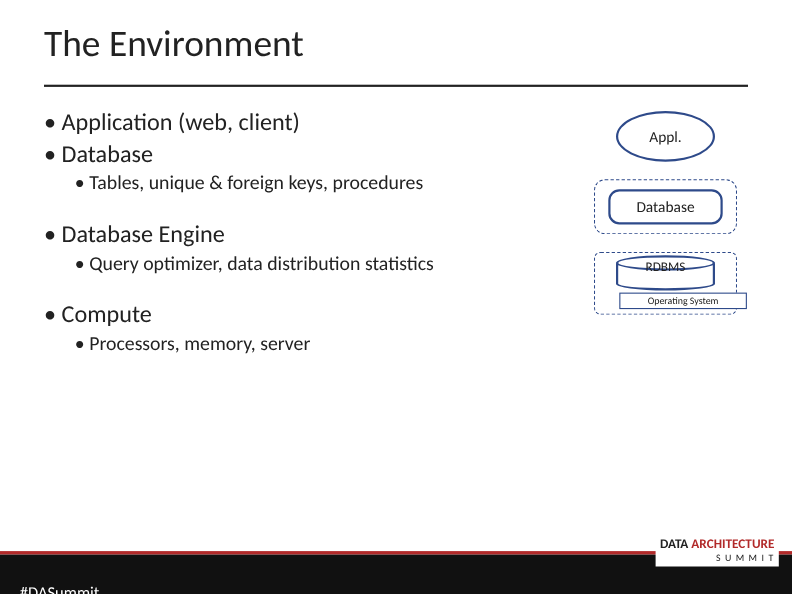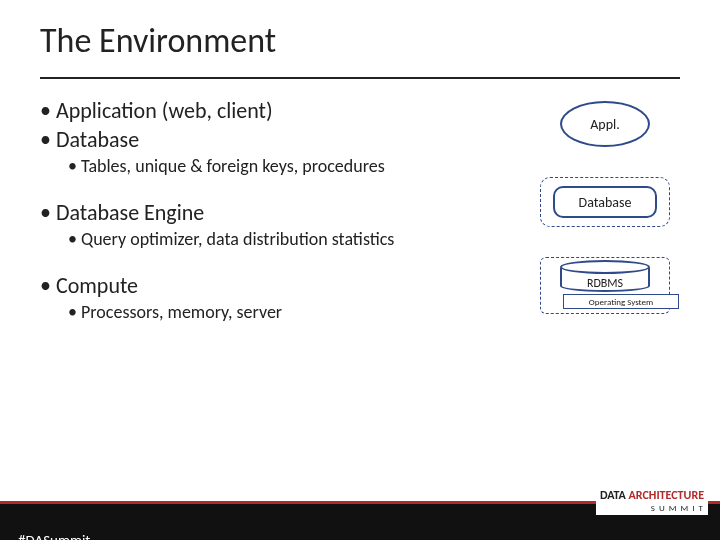--- a/index.html
+++ b/index.html
@@ -43,21 +43,21 @@
     color: #222;
     margin-left: 28px;
     margin-bottom: 22px;
   }
   .b2::before { content: "• "; }
   .diagrams {
     width: 150px;
     display: flex;
     flex-direction: column;
     align-items: center;
-    gap: 30px;
+    gap: 16px;
     padding-top: 4px;
   }
   .diag { position: relative; }
   
   .appl {
     width: 90px; height: 46px;
     border: 2px solid #2e4a8a;
     border-radius: 50%;
     display: flex; align-items: center; justify-content: center;
     font-size: 14px; color: #222;
@@ -83,21 +83,21 @@
     border: 1.5px dashed #2e4a8a;
     border-radius: 6px;
     padding: 4px 6px 4px 6px;
     display: flex; flex-direction: column; align-items: center;
   }
   .cylinder {
     width: 90px; height: 30px;
     border: 2px solid #2e4a8a;
     border-radius: 50% / 20%;
     position: relative;
-    display: flex; align-items: flex-end; justify-content: center;
+    display: flex; align-items: flex-start; justify-content: center;
     font-size: 12px; color: #222;
     background: #fff;
     margin-bottom: 2px;
   }
   .cylinder::before {
     content: "";
     position: absolute;
     top: -4px; left: -2px; right: -2px; height: 10px;
     border: 2px solid #2e4a8a;
     border-radius: 50%;

